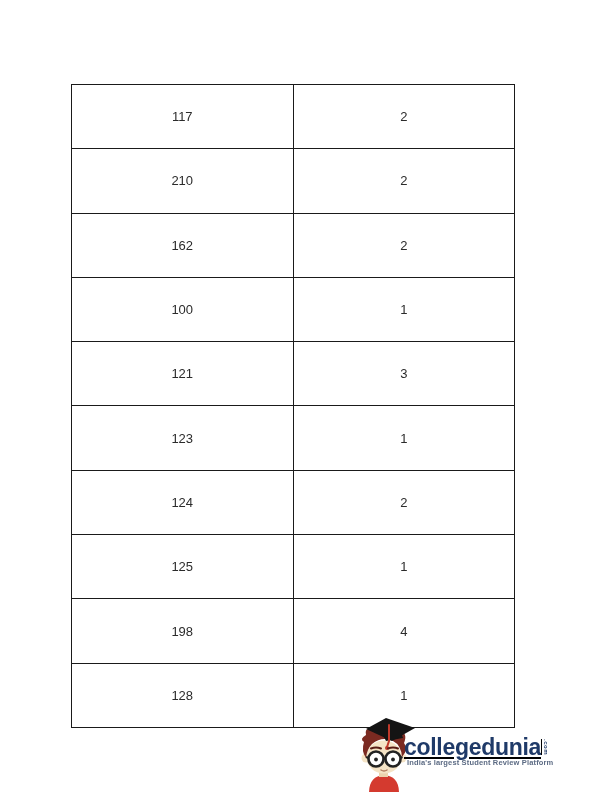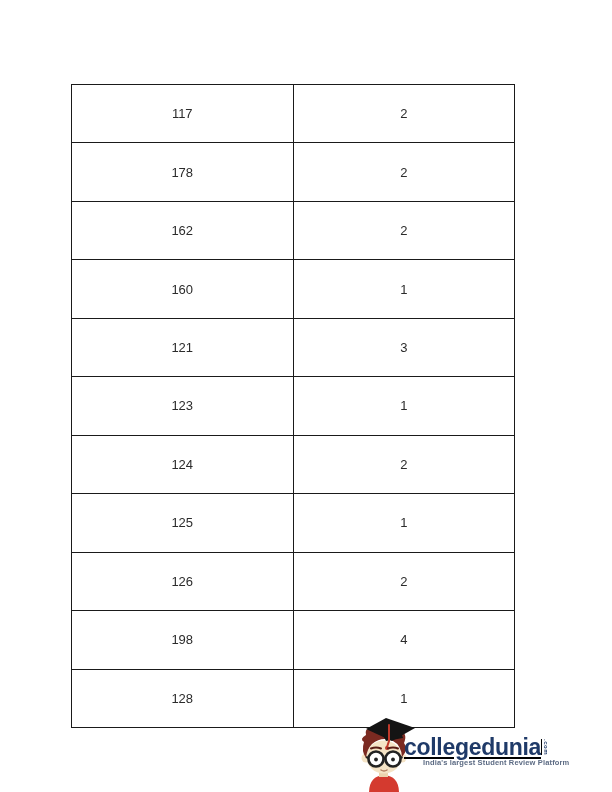--- a/index.html
+++ b/index.html
@@ -78,50 +78,46 @@
 
 <div>
 
   <table class="score-table">
     <tbody>
         <tr>
       <td>117</td>
       <td>2</td>
     </tr>
         <tr>
-      <td>178</td>
+      <td>210</td>
       <td>2</td>
     </tr>
         <tr>
       <td>162</td>
       <td>2</td>
     </tr>
         <tr>
-      <td>160</td>
+      <td>100</td>
       <td>1</td>
     </tr>
         <tr>
       <td>121</td>
       <td>3</td>
     </tr>
         <tr>
       <td>123</td>
       <td>1</td>
     </tr>
         <tr>
       <td>124</td>
       <td>2</td>
     </tr>
         <tr>
       <td>125</td>
       <td>1</td>
-    </tr>
-        <tr>
-      <td>126</td>
-      <td>2</td>
     </tr>
         <tr>
       <td>198</td>
       <td>4</td>
     </tr>
         <tr>
       <td>128</td>
       <td>1</td>
     </tr>
       </tbody>
@@ -160,16 +156,16 @@
         <path d="M15 31.5 Q20 29.5 25 31.5" stroke="#5a1d16" stroke-width="2" fill="none" stroke-linecap="round"></path>
         <path d="M32 31.5 Q37 29.5 42 31.5" stroke="#5a1d16" stroke-width="2" fill="none" stroke-linecap="round"></path>
 
         <path d="M25 53 Q28 55 31 53" stroke="#b07a5e" stroke-width="1.5" fill="none" stroke-linecap="round"></path>
       </svg>
     </span>
     <div class="brand-line">
       <span class="brand" style="color: rgb(31, 58, 104);">collegedunia</span>
       <span class="suffix" style="color: rgb(31, 58, 104);">.com</span>
     </div>
-    <div class="tagline" style="color: rgb(92, 107, 132); margin-left: 16px;">India's largest Student Review Platform</div>
+    <div class="tagline" style="color: rgb(92, 107, 132);">India's largest Student Review Platform</div>
   </div>
 
 </div>
 
 </body></html>

